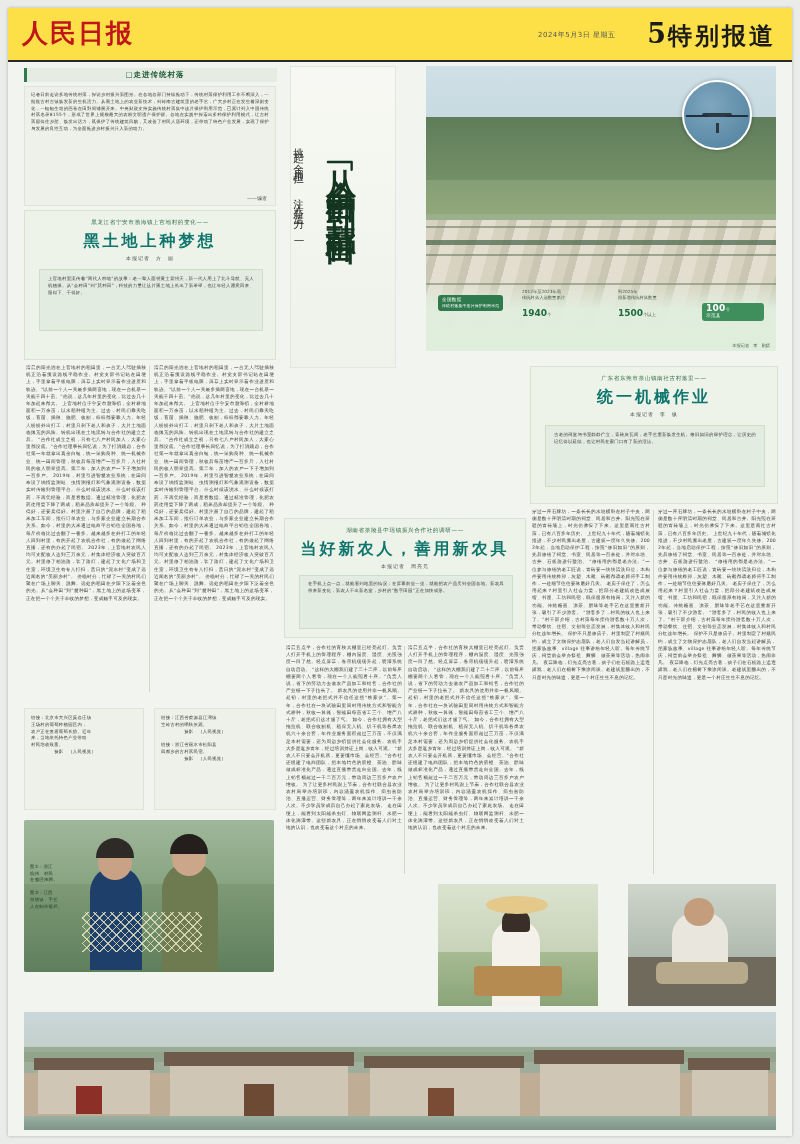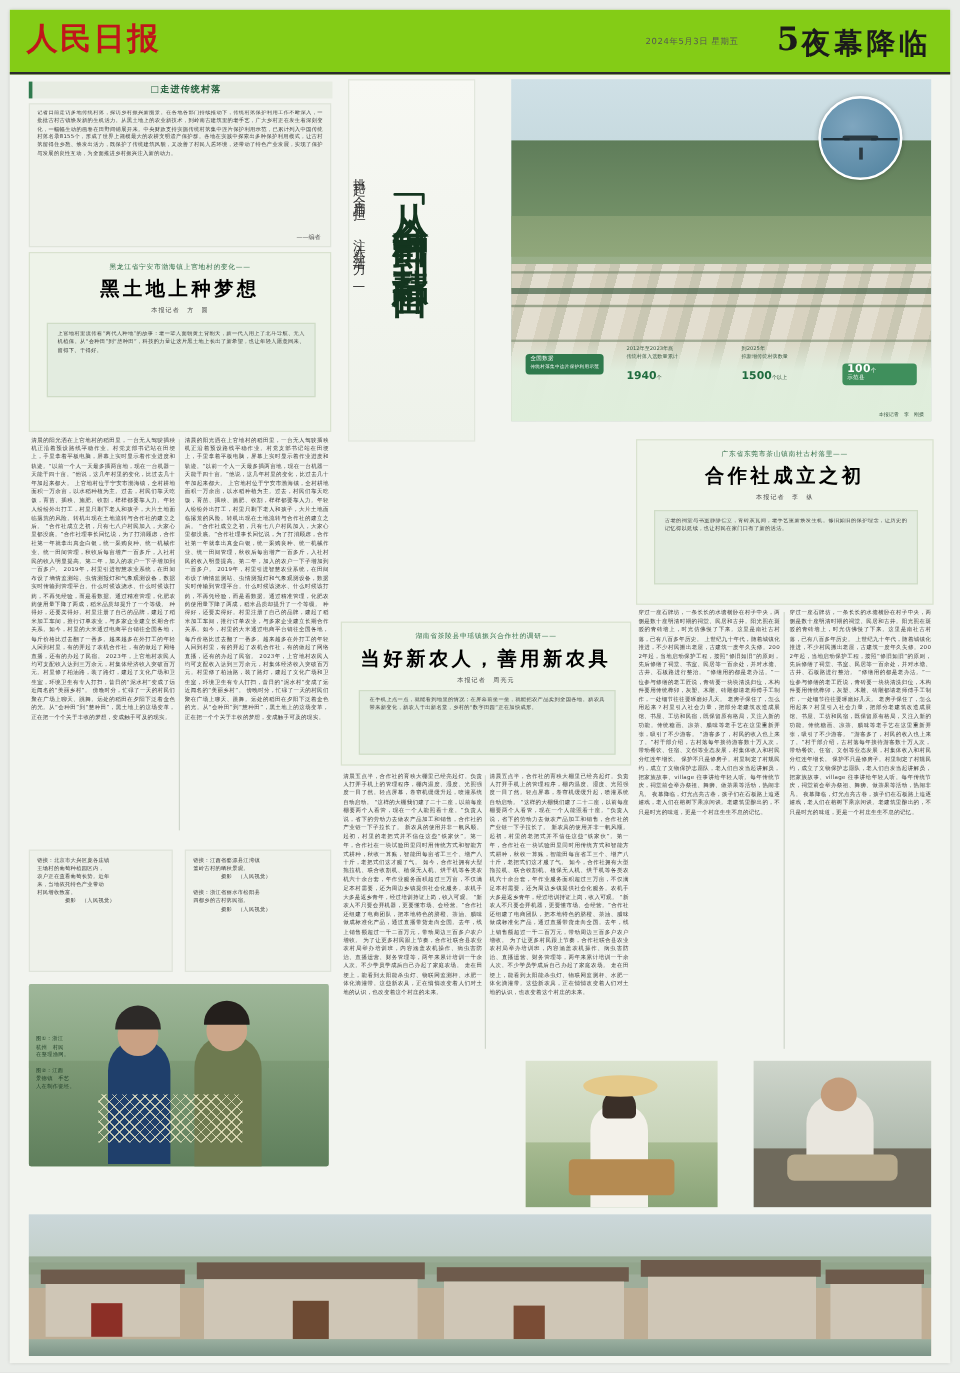--- a/index.html
+++ b/index.html
@@ -1,41 +1,41 @@
 <!DOCTYPE html>
 <html><head>
 <meta charset="utf-8">
 <style>
   html,body{margin:0;padding:0;background:#d8dbd7;}
   body{font-family:"DejaVu Sans","Liberation Sans",sans-serif;}
   #page{position:relative;width:800px;height:1144px;margin:0 auto;background:#e9ece8;overflow:hidden;}
   .paper{position:absolute;left:8px;top:8px;width:784px;height:1128px;background:#f2f4ef;box-shadow:0 0 3px rgba(0,0,0,.25);overflow:hidden;}
 
   
-  .masthead{position:absolute;left:0;top:0;width:784px;height:52px;border-bottom:2px solid #2b2b2b;background:#84cc16;}
+  .masthead{position:absolute;left:0;top:0;width:784px;height:52px;border-bottom:2px solid #2b2b2b;background:#fde047;}
   .logo{position:absolute;left:14px;top:8px;width:150px;height:34px;color:#c0161a;font-family:"DejaVu Serif","Liberation Serif",serif;font-weight:bold;font-size:26px;letter-spacing:2px;line-height:34px;white-space:nowrap;}
   .mast-date{position:absolute;left:530px;top:22px;font-size:7px;color:#555;letter-spacing:.5px;}
   .mast-pageno{position:absolute;right:126px;top:10px;font-size:27px;font-weight:bold;color:#1b1b1b;font-family:"DejaVu Serif","Liberation Serif",serif;}
   .mast-section{position:absolute;right:16px;top:12px;font-size:24px;font-weight:bold;color:#1b1b1b;letter-spacing:3px;font-family:"DejaVu Serif","Liberation Serif",serif;}
 
   
   .col{position:absolute;overflow:hidden;}
   .txt{font-size:4.6px;line-height:7.2px;color:#3a3a3a;text-align:justify;letter-spacing:.25px;word-break:break-all;}
   .txt.dense{font-size:4.4px;line-height:6.8px;}
 
   
   .lead-head{position:absolute;left:16px;top:60px;width:250px;height:14px;background:#e7ece2;border-left:3px solid #2f7a4d;text-align:center;}
   .lead-head span{display:block;padding:2px 0 0 6px;font-size:7.5px;font-weight:bold;color:#1f5c38;letter-spacing:1px;}
   .lead-box{position:absolute;left:16px;top:78px;width:250px;height:118px;background:#eef1ea;border:1px solid #dfe4da;}
   .lead-sign{position:absolute;right:8px;bottom:4px;font-size:5px;color:#555;}
 
   
   .card{position:absolute;background:#eef3e9;border:1px solid #d9e2cf;}
   .card-kicker{font-size:5.6px;color:#2f6b46;letter-spacing:.6px;text-align:center;}
-  .card-title{font-size:16px;font-weight:bold;color:#000000;text-align:center;letter-spacing:3px;font-family:Liberation Mono, monospace;}
+  .card-title{font-size:16px;font-weight:bold;color:#0f766e;text-align:center;letter-spacing:3px;font-family:Liberation Mono, monospace;}
   .card-byline{font-size:5px;color:#4a4a4a;text-align:center;letter-spacing:1px;}
   .quotebox{background:#e3ece0;border:1px solid #cfdcc6;}
 
   
   .vhead{position:absolute;left:272px;top:58px;width:130px;height:420px;}
   .vh-banner{position:absolute;left:10px;top:0;width:104px;height:300px;background:linear-gradient(180deg,#f7f8f3,#eef2ea);border:1px solid #e2e7dd;}
   .vtext{writing-mode:vertical-rl;text-orientation:upright;}
   .vh-sub{position:absolute;left:12px;top:74px;font-size:10.5px;color:#2b2b2b;letter-spacing:5px;}
   .vh-main{position:absolute;left:44px;top:78px;font-size:30px;font-weight:bold;color:#14351f;letter-spacing:7px;font-family:"DejaVu Serif","Liberation Serif",serif;line-height:34px;}
 
@@ -70,21 +70,21 @@
 </head>
 <body>
 
 <div id="page">
 <div class="paper">
 
   <div class="masthead">
     <div class="logo">人民日报</div>
     <div class="mast-date">2024年5月3日 星期五</div>
     <div class="mast-pageno">5</div>
-    <div class="mast-section">夜幕降临</div>
+    <div class="mast-section">特别报道</div>
   </div>
 
   <div class="lead-head">
     <span>□走进传统村落</span>
   </div>
   <div class="lead-box">
     <div class="col txt dense" style="left:6px;top:5px;width:238px;height:98px;position:absolute;">记者日前走访多地传统村落，探访乡村振兴新图景。在各地各部门持续推动下，传统村落保护利用工作不断深入，一批批古村古镇焕发新的生机活力。从黑土地上的农业新技术，到岭南古建筑里的老手艺，广大乡村正在发生着深刻变化，一幅幅生动的画卷在田野间铺展开来。中央财政支持实施传统村落集中连片保护利用示范，已累计列入中国传统村落名录8155个，形成了世界上规模最大的农耕文明遗产保护群。各地在实践中探索出多种保护利用模式，让古村落留得住乡愁、焕发出活力，既保护了传统建筑风貌，又改善了村民人居环境，还带动了特色产业发展，实现了保护与发展的良性互动，为全面推进乡村振兴注入新的动力。</div>
     <div class="lead-sign">——编者</div>
   </div>
 
@@ -205,21 +205,21 @@
       <div class="pill" style="right:12px;top:22px;background:#3f8f5c;width:54px;">
         <span class="stat-num" style="color:#fff">100</span><span>个</span>
         <span style="display:block">示范县</span>
       </div>
       <div class="credit">本报记者　李　刚摄</div>
     </div>
   </div>
 
   <div class="card" style="left:522px;top:358px;width:246px;height:136px;">
     <div style="position:absolute;left:10px;top:8px;width:226px;" class="card-kicker">广东省东莞市茶山镇南社古村落里——</div>
-    <div style="position:absolute;left:10px;top:20px;width:226px;" class="card-title">合作社成立之初</div>
+    <div style="position:absolute;left:10px;top:20px;width:226px;" class="card-title">统一机械作业</div>
     <div style="position:absolute;left:10px;top:44px;width:226px;" class="card-byline">本报记者　李　纵</div>
     <div class="quotebox" style="position:absolute;left:14px;top:58px;width:218px;height:60px;">
       <div class="txt dense" style="position:absolute;left:8px;top:6px;width:202px;height:50px;overflow:hidden;">古老的祠堂与书室静静伫立，青砖灰瓦间，老手艺重新焕发生机。修旧如旧的保护理念，让历史的记忆得以延续，也让村民在家门口有了新的活法。</div>
     </div>
   </div>
 
   <div class="col txt" style="left:524px;top:500px;width:118px;height:368px;">穿过一座石牌坊，一条长长的水塘横卧在村子中央，两侧是数十座明清时期的祠堂、民居和古井。阳光照在斑驳的青砖墙上，时光仿佛慢了下来。这里是南社古村落，已有八百多年历史。
 
 上世纪九十年代，随着城镇化推进，不少村民搬出老屋，古建筑一度年久失修。2002年起，当地启动保护工程，按照“修旧如旧”的原则，先后修缮了祠堂、书室、民居等一百余处，并对水塘、古井、石板路进行整治。
 

